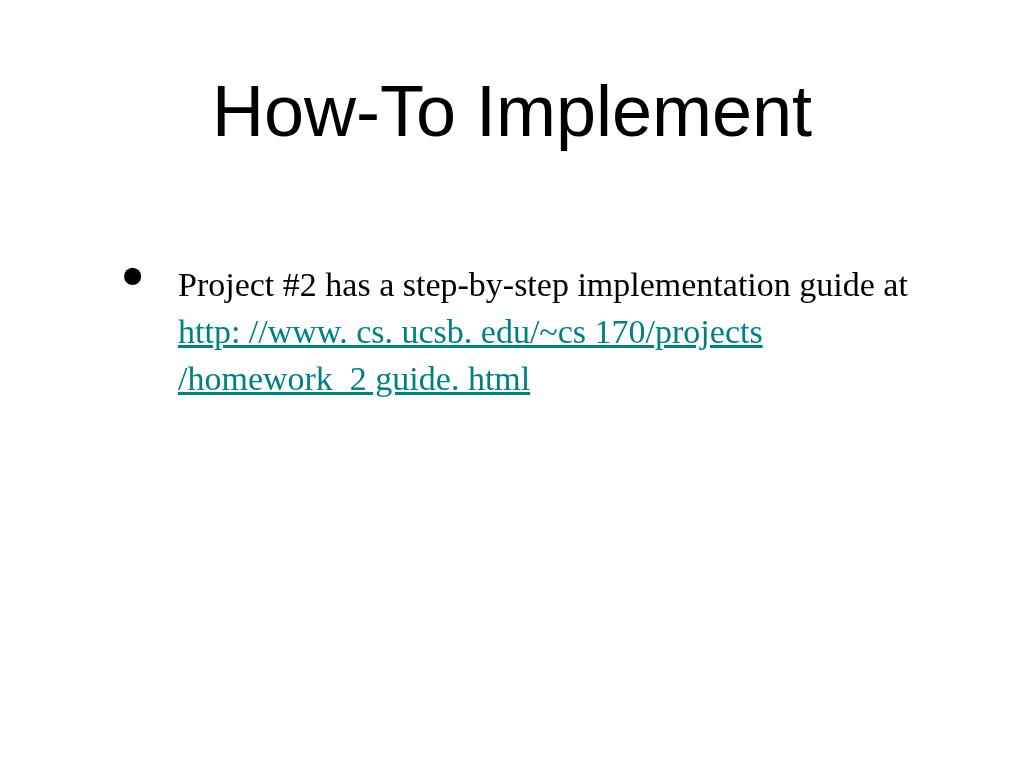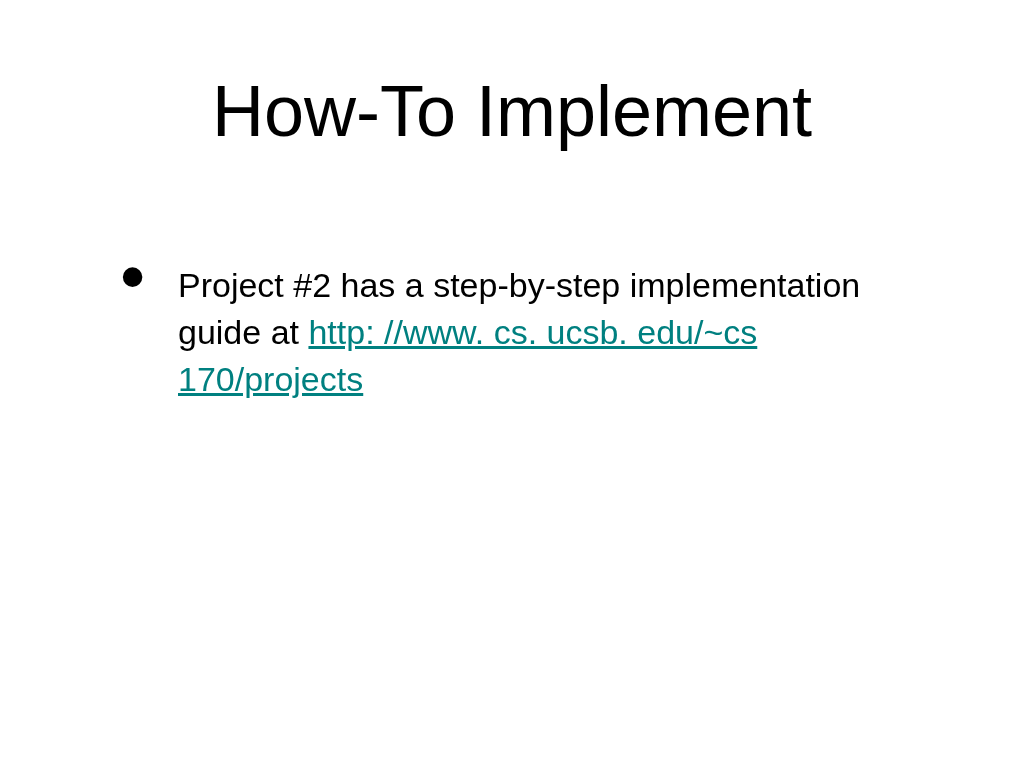--- a/index.html
+++ b/index.html
@@ -21,20 +21,21 @@
   .bullets {
     list-style: none;
     padding-left: 30px;
   }
   .bullets li {
     position: relative;
     padding-left: 58px;
     font-size: 34px;
     line-height: 1.38;
     margin-bottom: 18px;
+    font-family: Liberation Serif, serif;
   }
   .bullets li::before {
     content: "•";
     position: absolute;
     left: 0;
     top: -22px;
     font-size: 72px;
     line-height: 1;
     color: #000;
   }
@@ -44,16 +45,16 @@
     cursor: pointer;
   }
 </style>
 </head>
 <body>
 
 <div class="slide">
   <h1 class="title">How-To Implement</h1>
   <ul class="bullets">
     <li>
-      <span>Project #2 has a step-by-step implementation guide at </span><span class="link"><span>http: //www. cs. ucsb. edu/~cs 170/projects</span><br></span>
+      <span>Project #2 has a step-by-step implementation guide at </span><span class="link"><span>http: //www. cs. ucsb. edu/~cs 170/projects</span><br><span>/homework_2 guide. html</span></span>
     </li>
   </ul>
 </div>
 
 </body></html>

